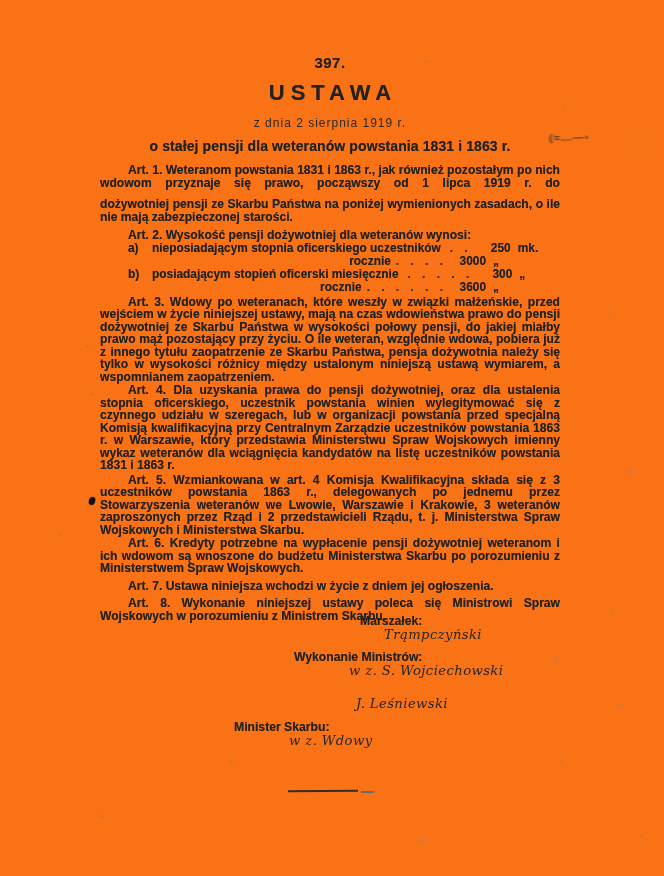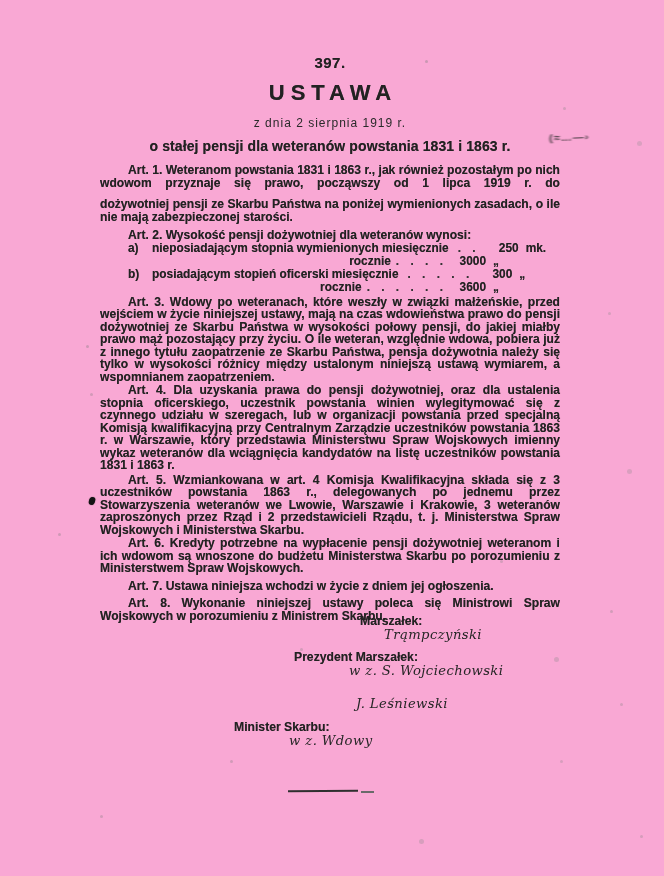--- a/index.html
+++ b/index.html
@@ -1,20 +1,20 @@
 <!DOCTYPE html>
 <html><head>
 <meta charset="utf-8">
 <style>
   html, body { margin: 0; padding: 0; background: #ffffff; }
   .page {
     position: relative;
     width: 664px;
     height: 876px;
-    background: #f9a8d4;
+    background: #f97316;
     overflow: hidden;
     font-family: "Liberation Sans", sans-serif;
     color: #222;
   }
   .content {
     position: absolute;
     top: 54px;
     left: 100px;
     width: 460px;
   }
@@ -143,21 +143,21 @@
     <div class="doc-subject">o stałej pensji dla weteranów powstania 1831 i 1863 r.</div>
 
     <p class="para jlast">Art. 1. Weteranom powstania 1831 i 1863 r., jak również pozostałym po nich wdowom przyznaje się prawo, począwszy od 1 lipca 1919 r. do</p>
     <p class="para cont m9">dożywotniej pensji ze Skarbu Państwa na poniżej wymienionych zasadach, o ile nie mają zabezpieczonej starości.</p>
 
     <p class="para m6">Art. 2. Wysokość pensji dożywotniej dla weteranów wynosi:</p>
 
     <div class="ptable">
       <div class="prow">
         <span class="plabel">a)</span>
-        <span class="ptext">nieposiadającym stopnia wymienionych miesięcznie</span>
+        <span class="ptext">nieposiadającym stopnia oficerskiego uczestników</span>
         <span class="pfill"></span>
         <span class="pdots">. .</span>
         <span class="pval">250</span>
         <span class="punit">mk.</span>
       </div>
       <div class="prow">
         <span class="pfill"></span>
         <span class="ptext">rocznie</span>
         <span class="pdots">. . . .</span>
         <span class="pval">3000</span>
@@ -184,21 +184,21 @@
     <p class="para m1">Art. 4. Dla uzyskania prawa do pensji dożywotniej, oraz dla ustalenia stopnia oficerskiego, uczestnik powstania winien wylegitymować się z czynnego udziału w szeregach, lub w organizacji powstania przed specjalną Komisją kwalifikacyjną przy Centralnym Zarządzie uczestników powstania 1863 r. w Warszawie, który przedstawia Ministerstwu Spraw Wojskowych imienny wykaz weteranów dla wciągnięcia kandydatów na listę uczestników powstania 1831 i 1863 r.</p>
     <p class="para m2">Art. 5. Wzmiankowana w art. 4 Komisja Kwalifikacyjna składa się z 3 uczestników powstania 1863 r., delegowanych po jednemu przez Stowarzyszenia weteranów we Lwowie, Warszawie i Krakowie, 3 weteranów zaproszonych przez Rząd i 2 przedstawicieli Rządu, t. j. Ministerstwa Spraw Wojskowych i Ministerstwa Skarbu.</p>
     <p class="para m1">Art. 6. Kredyty potrzebne na wypłacenie pensji dożywotniej weteranom i ich wdowom są wnoszone do budżetu Ministerstwa Skarbu po porozumieniu z Ministerstwem Spraw Wojskowych.</p>
     <p class="para m5">Art. 7. Ustawa niniejsza wchodzi w życie z dniem jej ogłoszenia.</p>
     <p class="para m5">Art. 8. Wykonanie niniejszej ustawy poleca się Ministrowi Spraw Wojskowych w porozumieniu z Ministrem Skarbu.</p>
   </div>
 
   <div class="sig-role r1">Marszałek:</div>
   <div class="sig-name n1">Trąmpczyński</div>
 
-  <div class="sig-role r2">Prezydent Marszałek:</div>
+  <div class="sig-role r2">Wykonanie Ministrów:</div>
   <div class="sig-name n2">w z. S. Wojciechowski</div>
 
   <div class="sig-name n3">J. Leśniewski</div>
 
   <div class="sig-role r4">Minister Skarbu:</div>
   <div class="sig-name n4">w z. Wdowy</div>
 
   <div class="endrule"></div>
   <div class="endrule-tail"></div>
 

